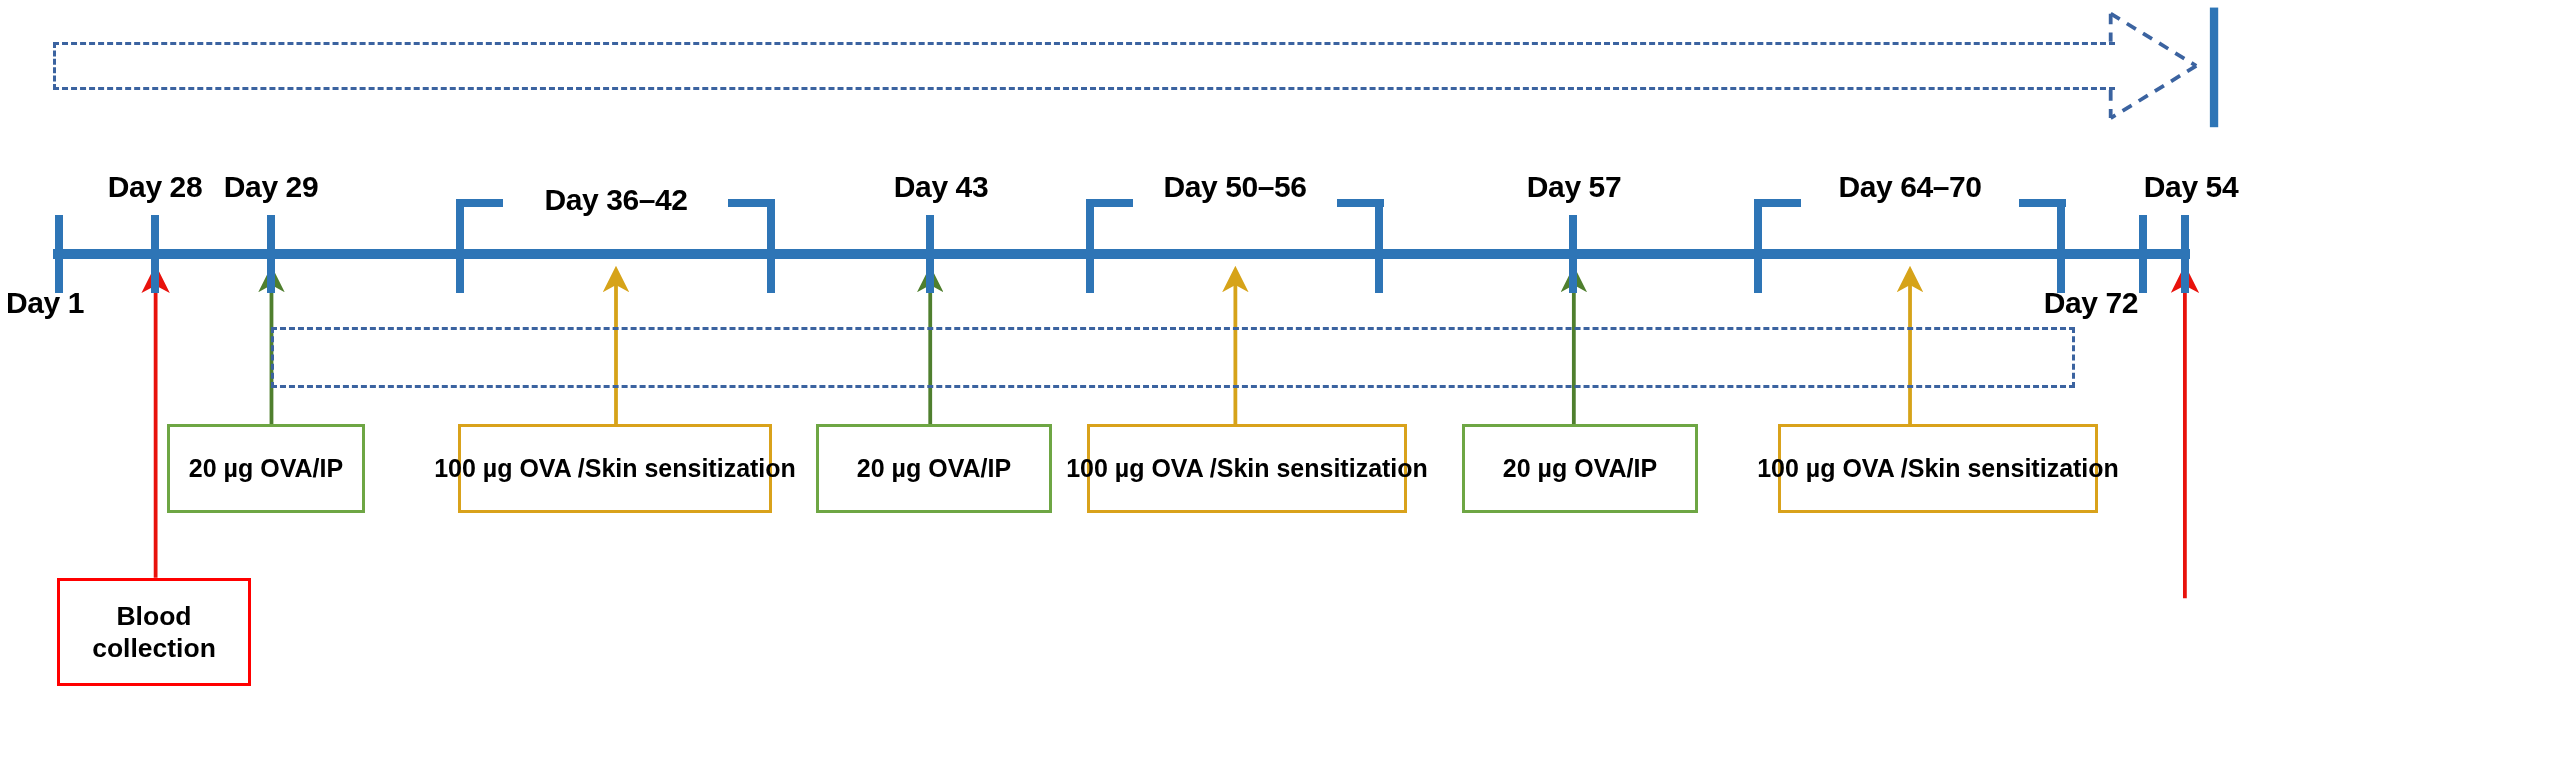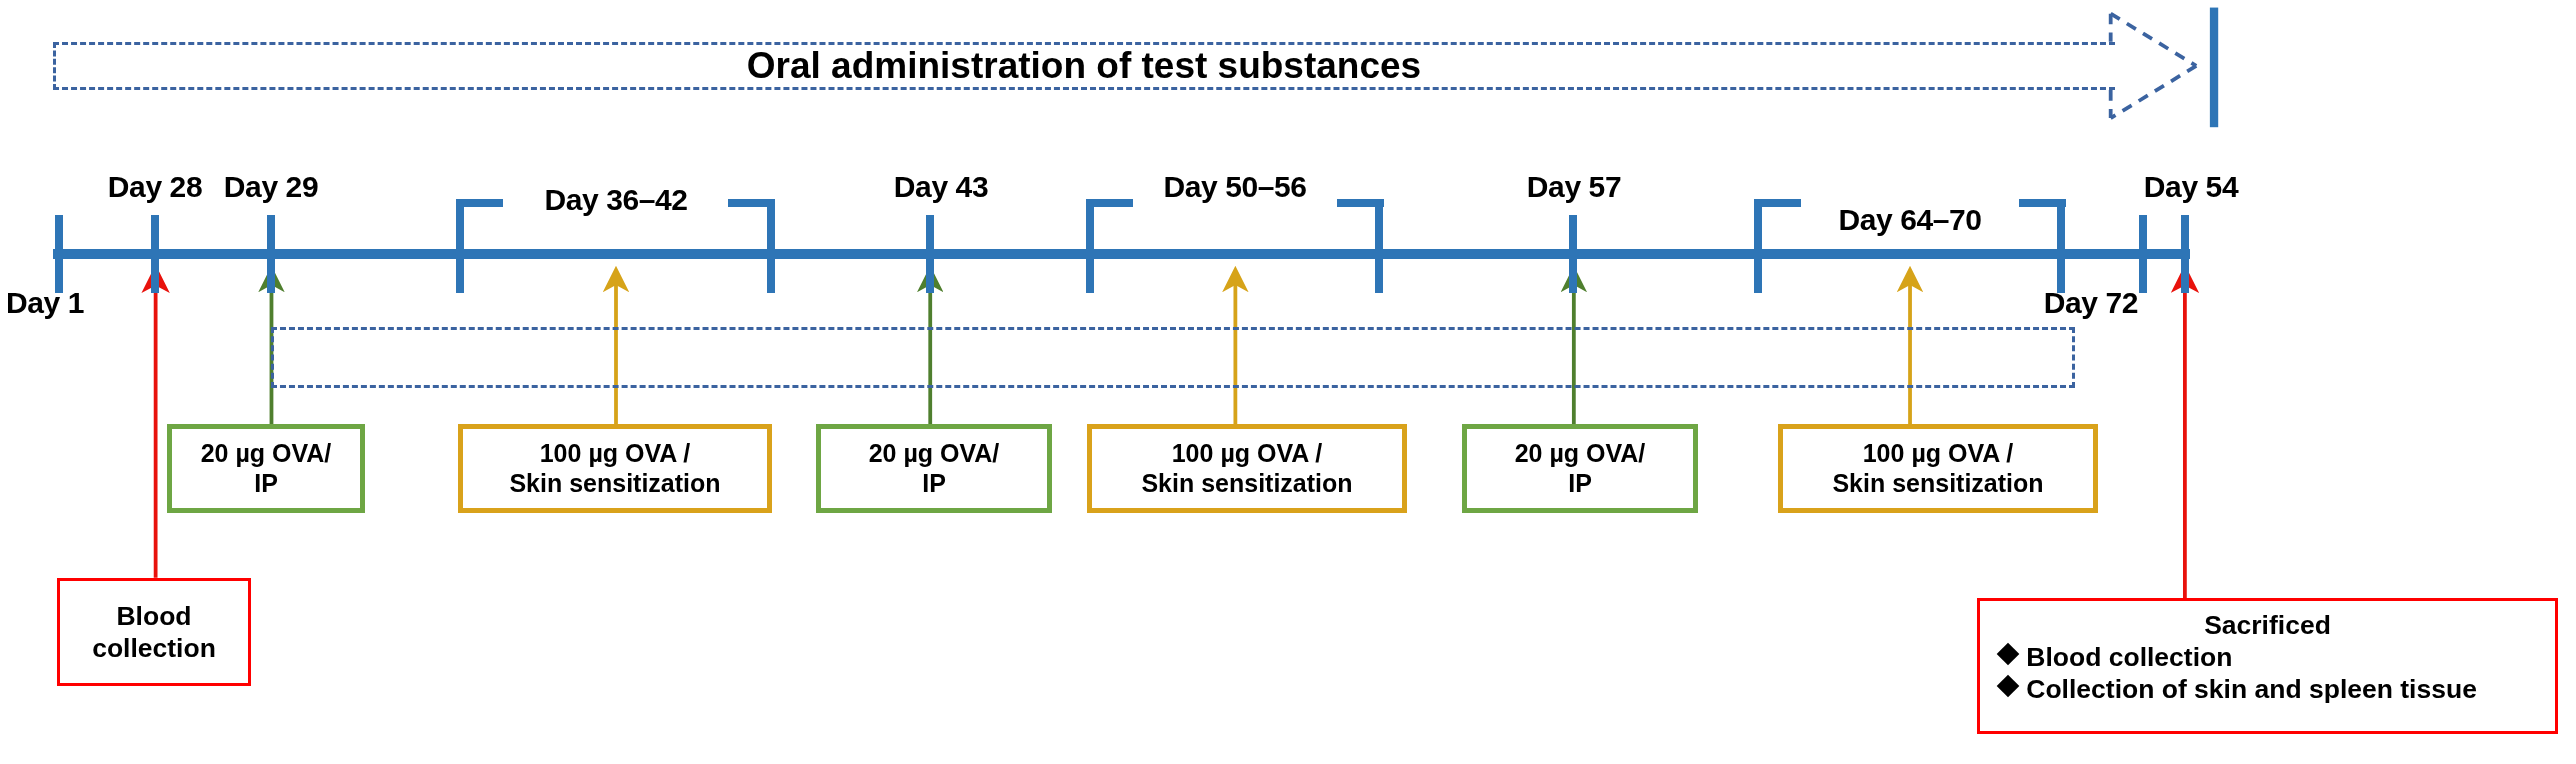--- a/index.html
+++ b/index.html
@@ -55,23 +55,23 @@
   }
 
   
   .ovl{position:absolute;left:0;top:0;pointer-events:none;}
 
   
   .tbox{
     position:absolute;
     box-sizing:border-box;
     background:#ffffff;
-    border:5px solid #3b82f6;
+    border:3px solid #3b82f6;
     display:flex;
-    flex-direction:column;
+    flex-direction:row;
     align-items:center;
     justify-content:center;
     line-height:1.18;
   }
   .tbox.green{border-color:#6EA644;}
   .tbox.orange{border-color:#D9A21B;}
   .tbox span{
     display:block;
     font-size:25px;
     font-weight:700;
@@ -169,21 +169,20 @@
 
     <g>
       <line x1="205" y1="763" x2="205" y2="370" stroke="#E8120C" stroke-width="5" marker-end="url(#ah-red)"></line>
     </g>
     <g>
       <line x1="2885" y1="790" x2="2885" y2="370" stroke="#E8120C" stroke-width="5" marker-end="url(#ah-red)"></line>
     </g>
   </svg>
 
   <div class="dashed-box" style="left:53px;top:42px;width:2062px;height:48px;border-right:none;"></div>
-  <div class="dashed-title" style="left:53px;top:45px;width:2062px;">Oral administration of test substances</div>
 
   <div class="tl-axis" style="left:53px;top:249px;width:2137px;height:9.8px;"></div>
 
   <div class="tl-tick" style="left:55px;top:215px;height:78px;"></div>
   <div class="tl-tick" style="left:151px;top:215px;height:78px;"></div>
   <div class="tl-tick" style="left:267px;top:215px;height:78px;"></div>
 
   <div class="tl-tick" style="left:456px;top:199px;height:94px;"></div>
   <div class="tl-stub" style="left:456px;top:199px;width:47px;"></div>
 
@@ -208,21 +207,21 @@
 
   <div class="tl-tick" style="left:2139px;top:215px;height:78px;"></div>
   <div class="tl-tick" style="left:2181px;top:215px;height:78px;"></div>
 
   <div class="day-label" style="left:155px;top:170px;transform:translateX(-50%);">Day 28</div>
   <div class="day-label" style="left:271px;top:170px;transform:translateX(-50%);">Day 29</div>
   <div class="day-label" style="left:616px;top:170px;transform:translateX(-50%);margin-top:13px;">Day 36–42</div>
   <div class="day-label" style="left:941px;top:170px;transform:translateX(-50%);">Day 43</div>
   <div class="day-label" style="left:1235px;top:170px;transform:translateX(-50%);">Day 50–56</div>
   <div class="day-label" style="left:1574px;top:170px;transform:translateX(-50%);">Day 57</div>
-  <div class="day-label" style="left:1910px;top:170px;transform:translateX(-50%);margin-top:33px;">Day 64–70</div>
+  <div class="day-label" style="left:1910px;top:170px;transform:translateX(-50%);">Day 64–70</div>
   <div class="day-label" style="left:2191px;top:170px;transform:translateX(-50%);">Day 54</div>
 
   <div class="day-label" style="left:6px;top:286px;">Day 1</div>
   <div class="day-label" style="left:2138px;top:286px;transform:translateX(-100%);">Day 72</div>
 
   <div class="dashed-box" style="left:271px;top:327px;width:1804px;height:61px;"></div>
 
   <div class="tbox green" style="left:167px;top:424px;width:198px;height:89px;">
     <span>20 µg OVA/</span>
     <span>IP</span>
@@ -251,26 +250,15 @@
   <div class="tbox orange" style="left:1778px;top:424px;width:320px;height:89px;">
     <span>100 µg OVA /</span>
     <span>Skin sensitization</span>
   </div>
 
   <div class="rbox blood-box" style="left:57px;top:578px;width:194px;height:108px;">
     <span class="rtitle">Blood</span>
     <span class="rtitle">collection</span>
   </div>
 
-  <div class="rbox sac-box" style="left:1977px;top:598px;width:581px;height:136px;">
-    <span class="rtitle">Sacrificed</span>
-    <div class="bullet-row">
-      <span class="diamond"></span>
-      <span class="rline">Blood collection</span>
-    </div>
-    <div class="bullet-row">
-      <span class="diamond"></span>
-      <span class="rline">Collection of skin and spleen tissue</span>
-    </div>
-  </div>
 
 </div>
 
 
 </body></html>

